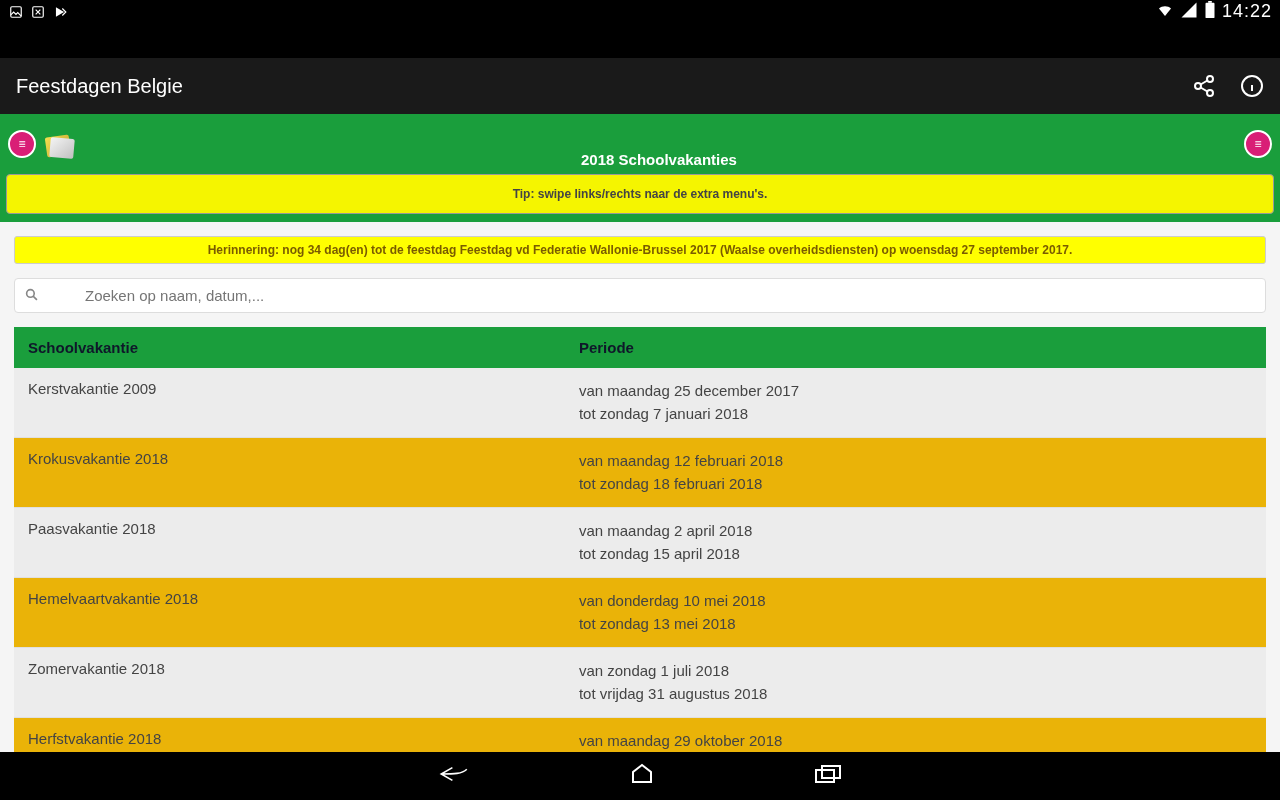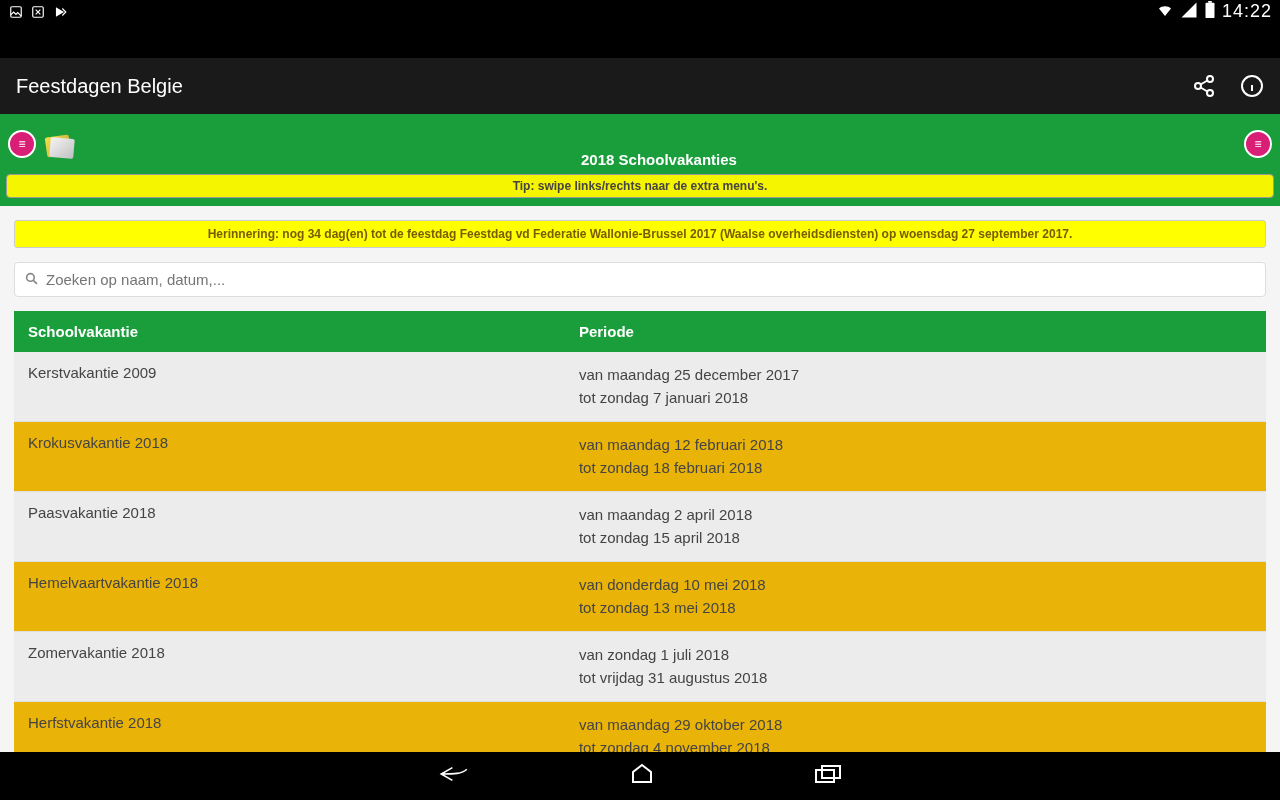--- a/index.html
+++ b/index.html
@@ -13,30 +13,30 @@
 .action-title { font-size: 20px; font-weight: 400; }
 .action-icons { margin-left: auto; display: flex; gap: 24px; }
 .action-icon { width: 24px; height: 24px; cursor: pointer; color: #fff; }
 .green-header { background: #1a9e3c; display: flex; align-items: center; padding: 6px 8px; position: relative; }
 .menu-btn { width: 28px; height: 28px; border-radius: 50%; background: #d91e76; border: 2px solid #fff; display: flex; align-items: center; justify-content: center; cursor: pointer; flex-shrink: 0; }
 .menu-btn span { color: #fff; font-size: 12px; font-weight: bold; }
 .cal-icon { width: 32px; height: 28px; margin-left: 6px; position: relative; flex-shrink: 0; }
 .cal-icon::before { content: ''; position: absolute; width: 24px; height: 20px; background: linear-gradient(135deg,#f5e050,#bfa030); bottom: 2px; left: 4px; border-radius: 2px; transform: rotate(-8deg); }
 .cal-icon::after { content: ''; position: absolute; width: 24px; height: 20px; background: linear-gradient(135deg,#f5f5f5,#c0c0c0); bottom: 0; left: 8px; border-radius: 2px; transform: rotate(5deg); }
 .green-title { color: #fff; font-size: 15px; font-weight: bold; text-align: center; flex: 1; margin-top: 31px; }
-.tip-bar { background: #f5f500; border: 1px solid #999; border-radius: 4px; margin: 0 6px 6px 6px; padding: 4px 0; text-align: center; font-size: 12px; font-weight: bold; color: #444; }
+.tip-bar { background: #f5f500; border: 1px solid #999; border-radius: 4px; margin: 0 6px 6px 6px; padding: 12px 0; text-align: center; font-size: 12px; font-weight: bold; color: #444; }
 .content { background: #f5f5f5; height: calc(800px - 24px - 56px - 44px - 28px - 48px); overflow-y: auto; }
 .reminder-bar { background: #ffff00; border: 1px solid #ccc; border-radius: 3px; margin: 14px 14px 14px 14px; padding: 6px 4px; text-align: center; font-size: 12px; font-weight: bold; color: #7a5c00; }
 .intro { padding: 4px 18px 16px 18px; font-size: 15px; color: #333; }
 .intro b { font-weight: bold; }
-.search-box { margin: 0 14px 14px 14px; background: #fff; border: 1px solid #ddd; border-radius: 4px; display: flex; align-items: center; padding: 8px 10px; }
+.search-box { margin: 0 14px 14px 14px; background: #fff; border: 1px solid #ddd; border-radius: 4px; display: flex; align-items: center; padding: 8px 10px; gap: 39px; }
 .search-box .sicon { color: #888; font-size: 13px; margin-right: 8px; }
 .search-box input { border: none; outline: none; flex: 1; font-size: 15px; color: #888; background: transparent; }
 .tbl { width: calc(100% - 28px); margin: 0 14px; border-collapse: collapse; }
-.tbl th { background: #1a9e3c; color: #ffffff; font-size: 15px; font-weight: bold; text-align: left; padding: 12px 14px; }
+.tbl th { background: #1a9e3c; color: #0f172a; font-size: 15px; font-weight: bold; text-align: left; padding: 12px 14px; }
 .tbl td { padding: 12px 14px; font-size: 15px; color: #444; vertical-align: top; border-bottom: 1px solid #e0e0e0; }
 .tbl tr.odd td { background: #ececec; }
 .tbl tr.even td { background: #eab308; }
 .tbl td.name { width: 44%; }
 .period-line { display: block; line-height: 1.5; }
 .nav-bar { height: 48px; background: #000; display: flex; align-items: center; justify-content: center; gap: 160px; position: absolute; bottom: 0; width: 1280px; }
 .nav-icon { color: #fff; cursor: pointer; }
 .green-wrap { background: #1a9e3c; padding-bottom: 2px; }
 </style>
 </head>

